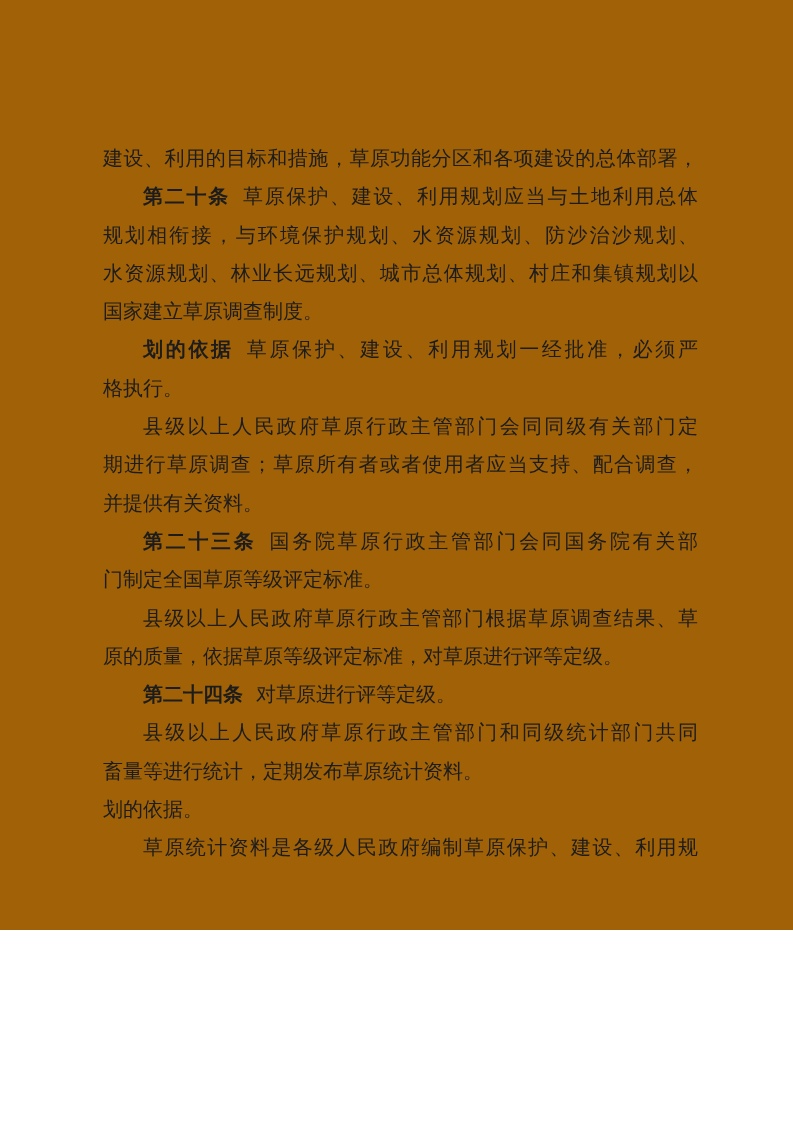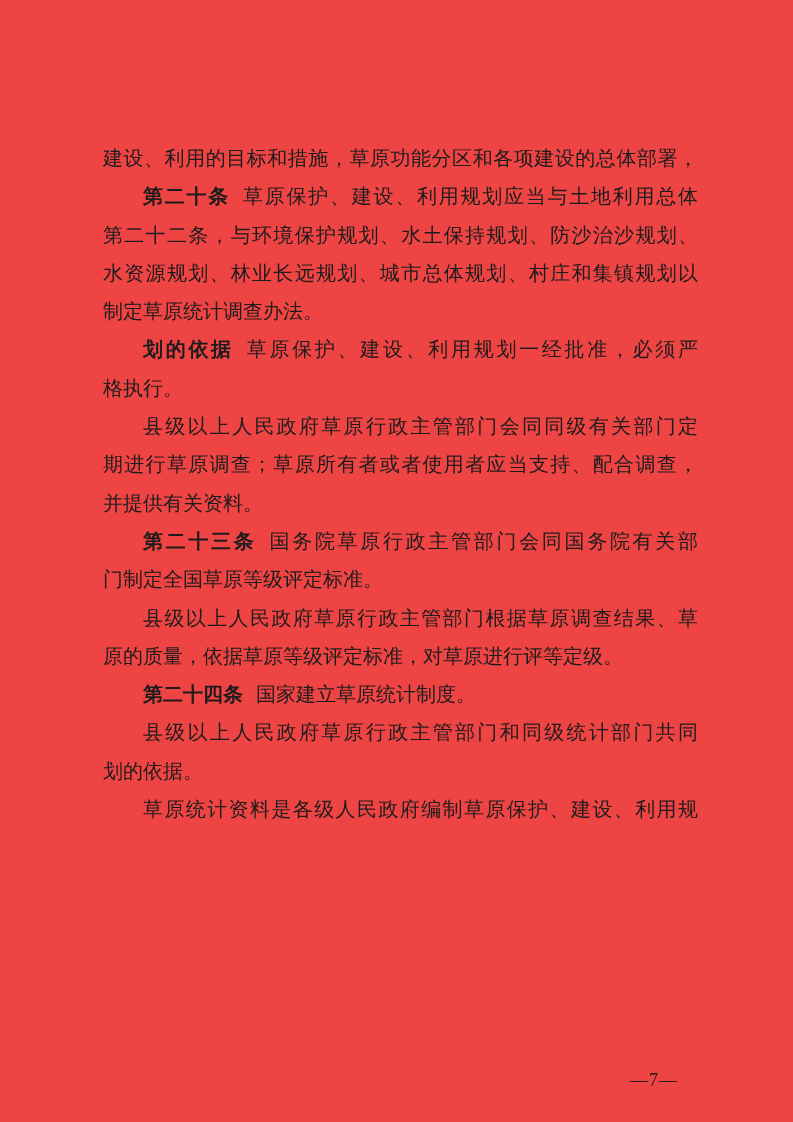--- a/index.html
+++ b/index.html
@@ -3,22 +3,22 @@
 <meta charset="utf-8">
 <style>
   html, body {
     margin: 0;
     padding: 0;
     background: #ffffff;
   }
   .page {
     position: relative;
     width: 793px;
-    height: 1122px;
-    background: #ef4444;
+    height: 930px;
+    background: #a16207;
     overflow: hidden;
     font-family: "Liberation Serif", "DejaVu Serif", serif;
     color: #1c1c1c;
   }
   .body-text {
     position: absolute;
     left: 103px;
     top: 139px;
     width: 595px;
     font-size: 20px;
@@ -55,50 +55,51 @@
 <body>
 
 <div class="page">
   <div class="body-text">
 
     <div class="line" data-mode="fill"><span>建设、利用的目标和措施，草原功能分区和各项建设的总体部署，</span></div>
 
 
     <div class="line" data-mode="indent fill"><span class="head">第二十条</span><span>草原保护、建设、利用规划应当与土地利用总体</span></div>
 
-    <div class="line" data-mode="fill"><span>第二十二条，与环境保护规划、水土保持规划、防沙治沙规划、</span></div>
+    <div class="line" data-mode="fill"><span>规划相衔接，与环境保护规划、水资源规划、防沙治沙规划、</span></div>
 
     <div class="line" data-mode="fill"><span>水资源规划、林业长远规划、城市总体规划、村庄和集镇规划以</span></div>
 
-    <div class="line" data-mode=""><span>制定草原统计调查办法。</span></div>
+    <div class="line" data-mode=""><span>国家建立草原调查制度。</span></div>
 
     <div class="line" data-mode="indent fill"><span class="head">划的依据</span><span>草原保护、建设、利用规划一经批准，必须严</span></div>
 
     <div class="line" data-mode=""><span>格执行。</span></div>
 
 
     <div class="line" data-mode="indent fill"><span>县级以上人民政府草原行政主管部门会同同级有关部门定</span></div>
 
     <div class="line" data-mode="fill"><span>期进行草原调查；草原所有者或者使用者应当支持、配合调查，</span></div>
 
     <div class="line" data-mode=""><span>并提供有关资料。</span></div>
 
     <div class="line" data-mode="indent fill"><span class="head">第二十三条</span><span>国务院草原行政主管部门会同国务院有关部</span></div>
 
     <div class="line" data-mode=""><span>门制定全国草原等级评定标准。</span></div>
 
     <div class="line" data-mode="indent fill"><span>县级以上人民政府草原行政主管部门根据草原调查结果、草</span></div>
 
     <div class="line" data-mode=""><span>原的质量，依据草原等级评定标准，对草原进行评等定级。</span></div>
 
-    <div class="line" data-mode="indent"><span class="head">第二十四条</span><span>国家建立草原统计制度。</span></div>
+    <div class="line" data-mode="indent"><span class="head">第二十四条</span><span>对草原进行评等定级。</span></div>
 
     <div class="line" data-mode="indent fill"><span>县级以上人民政府草原行政主管部门和同级统计部门共同</span></div>
 
 
+    <div class="line" data-mode=""><span>畜量等进行统计，定期发布草原统计资料。</span></div>
 
     <div class="line" data-mode=""><span>划的依据。</span></div>
 
     <div class="line" data-mode="indent fill"><span>草原统计资料是各级人民政府编制草原保护、建设、利用规</span></div>
 
   </div>
 
   <div class="page-number">—7—</div>
 </div>
 

